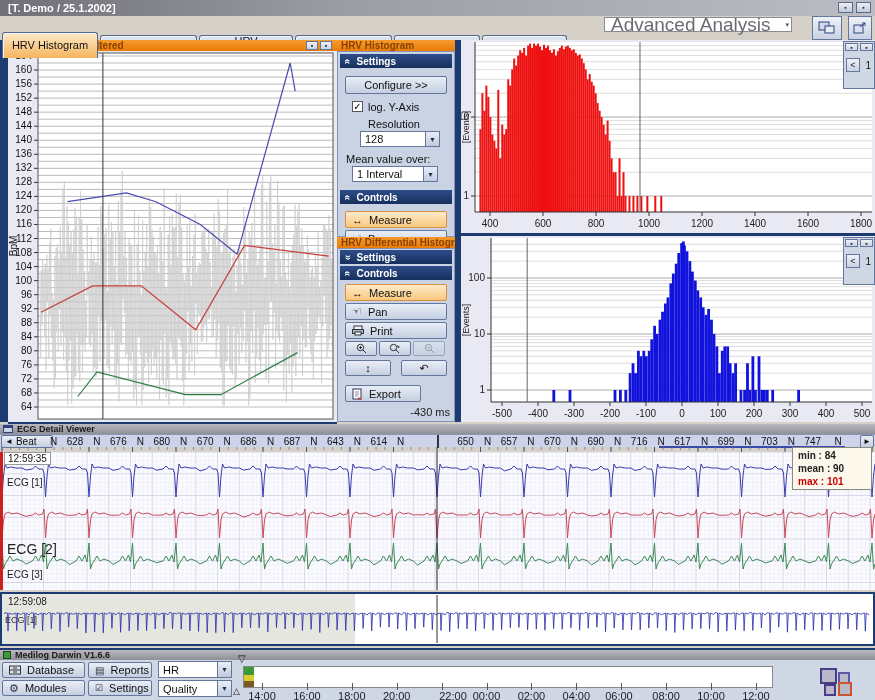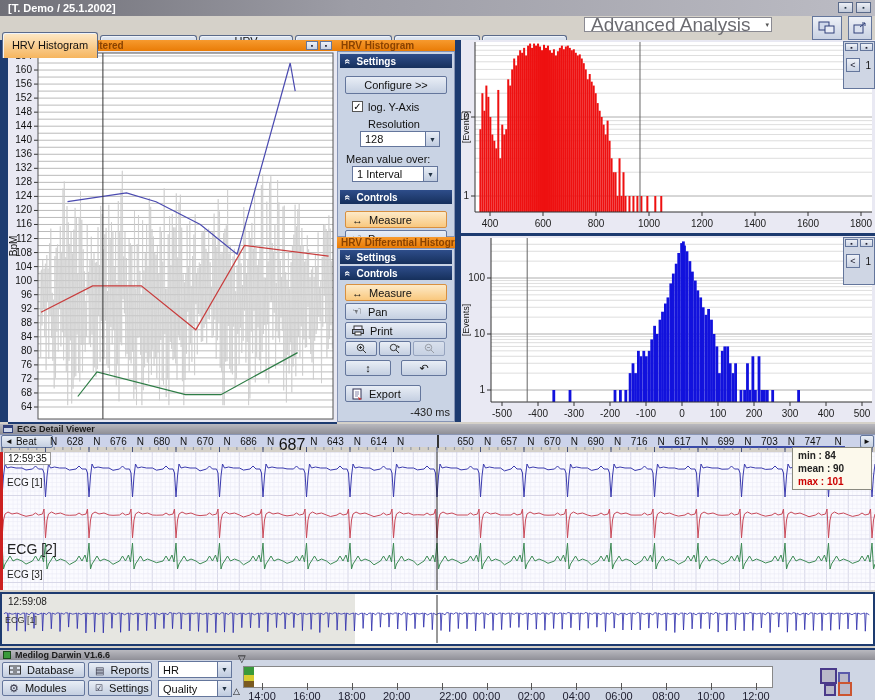--- a/index.html
+++ b/index.html
@@ -58,21 +58,21 @@
     <div class="tab" style="left: 100px; width: 97px;">HRV Parameter</div>
     <div class="tab" style="left: 199px; width: 94px; flex-direction: column;">
       <div>HRV</div>
       <div>Freq-Domain</div>
     </div>
     <div class="tab" style="left: 295px; width: 97px;">Atrial Analysis</div>
     <div class="tab" style="left: 394px; width: 86px;">Respiration</div>
     <div class="tab" style="left: 482px; width: 85px;">Print</div>
   </div>
 
-<div class="abs combo" style="left:584px;top:17px;width:188px;height:15px">
+<div class="abs combo" style="left:604px;top:17px;width:188px;height:15px">
   <span style="flex:1;padding-left:6px;font-size:19px;color:#6b6b70;white-space:nowrap;overflow:hidden">Advanced Analysis</span>
   <span style="font-size:7px;color:#555;padding:0 2px">▾</span>
 </div>
 <div class="abs minibtn" style="left:812px;top:16px;width:30px;height:24px">
   <svg width="18" height="14">
     <rect x="1" y="1" width="10" height="8" fill="#cfd8ea" stroke="#31417a"></rect>
     <rect x="7" y="5" width="9" height="7" fill="#e8ecf5" stroke="#31417a"></rect>
   </svg>
 </div>
 <div class="abs minibtn" style="left:848px;top:16px;width:24px;height:24px">
@@ -582,21 +582,21 @@
     <span style="position: absolute; top: 1px; left: 61px; width: 28px; text-align: center; font-size: 10px; color: rgb(17, 17, 17);">628</span>
     <span style="position: absolute; top: 1px; left: 82.9px; width: 28px; text-align: center; font-size: 10px; color: rgb(17, 17, 17);">N</span>
     <span style="position: absolute; top: 1px; left: 104.4px; width: 28px; text-align: center; font-size: 10px; color: rgb(17, 17, 17);">676</span>
     <span style="position: absolute; top: 1px; left: 126.3px; width: 28px; text-align: center; font-size: 10px; color: rgb(17, 17, 17);">N</span>
     <span style="position: absolute; top: 1px; left: 147.8px; width: 28px; text-align: center; font-size: 10px; color: rgb(17, 17, 17);">680</span>
     <span style="position: absolute; top: 1px; left: 169.7px; width: 28px; text-align: center; font-size: 10px; color: rgb(17, 17, 17);">N</span>
     <span style="position: absolute; top: 1px; left: 191.2px; width: 28px; text-align: center; font-size: 10px; color: rgb(17, 17, 17);">670</span>
     <span style="position: absolute; top: 1px; left: 213.1px; width: 28px; text-align: center; font-size: 10px; color: rgb(17, 17, 17);">N</span>
     <span style="position: absolute; top: 1px; left: 234.6px; width: 28px; text-align: center; font-size: 10px; color: rgb(17, 17, 17);">686</span>
     <span style="position: absolute; top: 1px; left: 256.5px; width: 28px; text-align: center; font-size: 10px; color: rgb(17, 17, 17);">N</span>
-    <span style="position: absolute; top: 1px; left: 278px; width: 28px; text-align: center; font-size: 16px; color: rgb(17, 17, 17);">687</span>
+    <span style="position: absolute; top: 1px; left: 278px; width: 28px; text-align: center; font-size: 10px; color: rgb(17, 17, 17);">687</span>
     <span style="position: absolute; top: 1px; left: 299.9px; width: 28px; text-align: center; font-size: 10px; color: rgb(17, 17, 17);">N</span>
     <span style="position: absolute; top: 1px; left: 321.4px; width: 28px; text-align: center; font-size: 10px; color: rgb(17, 17, 17);">643</span>
     <span style="position: absolute; top: 1px; left: 343.3px; width: 28px; text-align: center; font-size: 10px; color: rgb(17, 17, 17);">N</span>
     <span style="position: absolute; top: 1px; left: 364.8px; width: 28px; text-align: center; font-size: 10px; color: rgb(17, 17, 17);">614</span>
     <span style="position: absolute; top: 1px; left: 386.7px; width: 28px; text-align: center; font-size: 10px; color: rgb(17, 17, 17);">N</span>
     <span style="position: absolute; top: 1px; left: 408.2px; width: 28px; text-align: center; font-size: 14px; color: rgb(17, 17, 17); margin-top: 24px;">625</span>
     <div style="position: absolute; left: 437px; top: 0px; width: 2px; height: 13px; background: rgb(51, 51, 51);"></div>
     <span style="position: absolute; top: 1px; left: 451.6px; width: 28px; text-align: center; font-size: 10px; color: rgb(17, 17, 17);">650</span>
     <span style="position: absolute; top: 1px; left: 473.5px; width: 28px; text-align: center; font-size: 10px; color: rgb(17, 17, 17);">N</span>
     <span style="position: absolute; top: 1px; left: 495px; width: 28px; text-align: center; font-size: 10px; color: rgb(17, 17, 17);">657</span>

